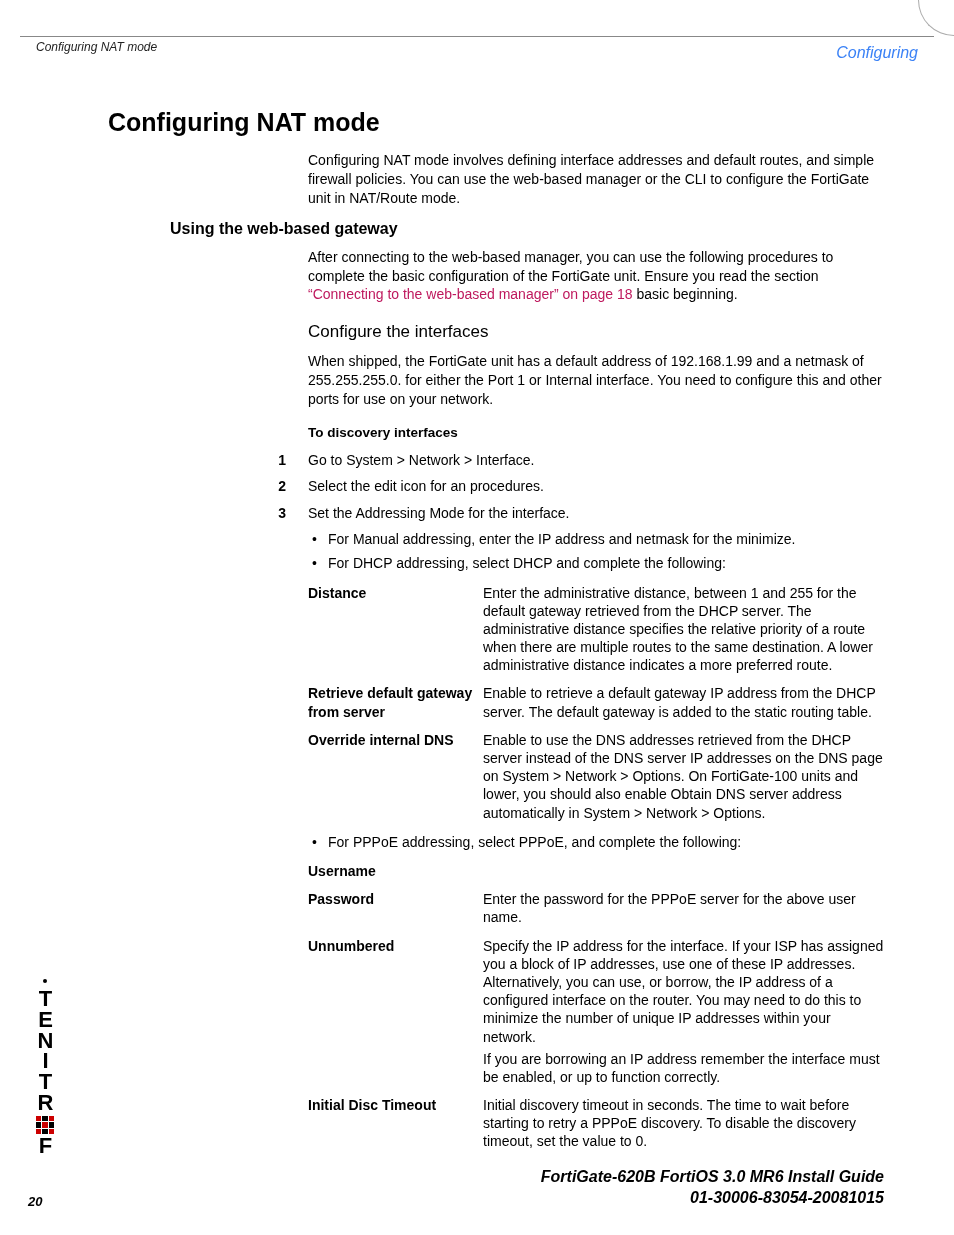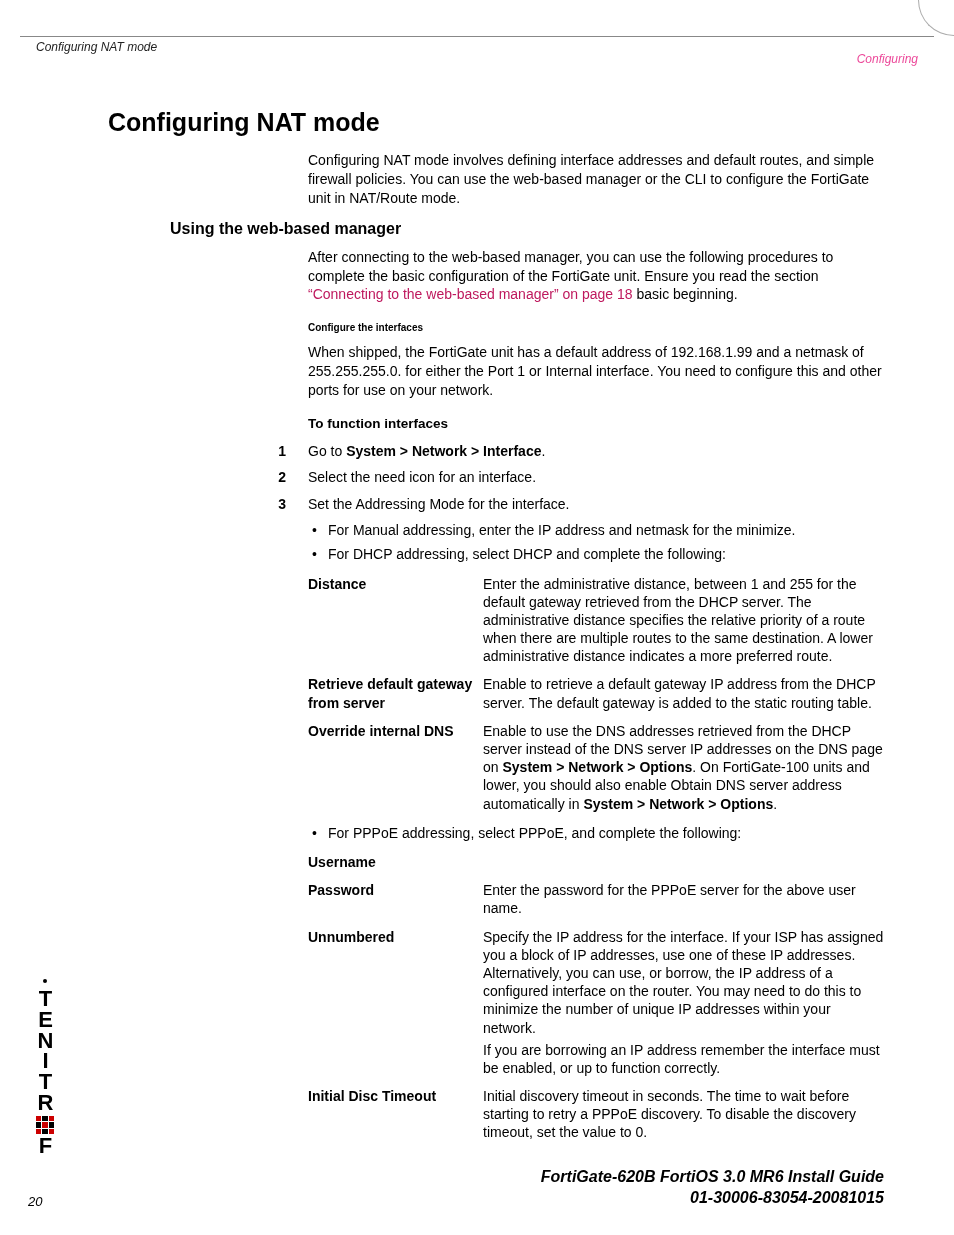--- a/index.html
+++ b/index.html
@@ -32,25 +32,25 @@
   .header-left {
     position: absolute;
     top: 40px;
     left: 36px;
     font-size: 12px;
     font-style: italic;
     color: #222;
   }
   .header-right {
     position: absolute;
-    top: 52px;
+    top: 44px;
     right: 36px;
-    font-size: 12px;
+    font-size: 16px;
     font-style: italic;
-    color: #ec4899;
+    color: #3b82f6;
   }
   .content {
     position: absolute;
     top: 108px;
     left: 108px;
     right: 70px;
     bottom: 100px;
     color: #000;
   }
   h1.title {
@@ -71,22 +71,22 @@
     margin-top: 12px;
   }
   .body-text {
     margin-left: 200px;
     font-size: 14px;
     line-height: 1.35;
     margin-bottom: 16px;
   }
   .link { color: #be185d; }
   h3.subsub {
-    font-size: 10px;
-    font-weight: bold;
+    font-size: 17px;
+    font-weight: normal;
     margin-left: 200px;
     margin-bottom: 10px;
     margin-top: 18px;
   }
   h4.procedure {
     font-size: 13.5px;
     font-weight: bold;
     margin-left: 200px;
     margin-bottom: 10px;
     margin-top: 10px;
@@ -132,21 +132,21 @@
     margin-bottom: 10px;
   }
   .def-label {
     width: 175px;
     flex-shrink: 0;
     font-weight: bold;
     padding-right: 8px;
   }
   .def-desc { flex: 1; }
   .def-desc .extra { margin-top: 4px; }
-  .strong { font-weight: bold; }
+  .strong { font-weight: normal; }
   .vertical-logo {
     position: absolute;
     left: 36px;
     bottom: 78px;
     display: flex;
     flex-direction: column;
     align-items: center;
   }
   .logo-letter {
     font-family: Arial, sans-serif;
@@ -185,59 +185,59 @@
     font-style: italic;
     font-weight: bold;
     line-height: 1.3;
   }
   .footer-pagenum {
     position: absolute;
     left: 0;
     bottom: 0;
     font-size: 13px;
     font-style: italic;
-    font-weight: normal;
+    font-weight: bold;
   }
 </style>
 </head>
 <body>
 
 <div class="page-corner"></div>
 <div class="header-rule"></div>
 <div class="header-left">Configuring NAT mode</div>
 <div class="header-right">Configuring</div>
 
 <div class="content">
 
   <h1 class="title">Configuring NAT mode</h1>
 
   <p class="intro">Configuring NAT mode involves defining interface addresses and default routes, and simple firewall policies. You can use the web-based manager or the CLI to configure the FortiGate unit in NAT/Route mode.</p>
 
-  <h2 class="sub">Using the web-based manager</h2>
+  <h2 class="sub">Using the web-based gateway</h2>
 
   <p class="body-text">
     <span>After connecting to the web-based manager, you can use the following procedures to complete the basic configuration of the FortiGate unit. Ensure you read the section </span><span class="link">“Connecting to the web-based manager” on page 18</span><span> basic beginning.</span>
   </p>
 
   <h3 class="subsub">Configure the interfaces</h3>
 
   <p class="body-text">When shipped, the FortiGate unit has a default address of 192.168.1.99 and a netmask of 255.255.255.0. for either the Port 1 or Internal interface. You need to configure this and other ports for use on your network.</p>
 
-  <h4 class="procedure">To function interfaces</h4>
+  <h4 class="procedure">To discovery interfaces</h4>
 
   <div class="step-row">
     <div class="step-num">1</div>
     <div class="step-body">
       <span>Go to </span><span class="strong">System &gt; Network &gt; Interface</span><span>.</span>
     </div>
   </div>
 
   <div class="step-row">
     <div class="step-num">2</div>
-    <div class="step-body">Select the need icon for an interface.</div>
+    <div class="step-body">Select the edit icon for an procedures.</div>
   </div>
 
   <div class="step-row">
     <div class="step-num">3</div>
     <div class="step-body">Set the Addressing Mode for the interface.</div>
   </div>
 
   <div class="bullet-row">
     <div class="bullet-dot">•</div>
     <div class="bullet-body">For Manual addressing, enter the IP address and netmask for the minimize.</div>

